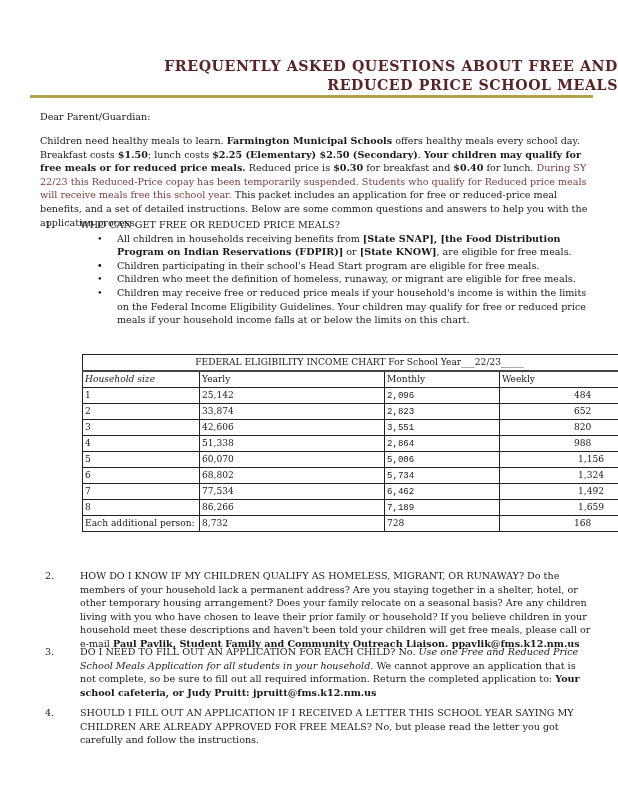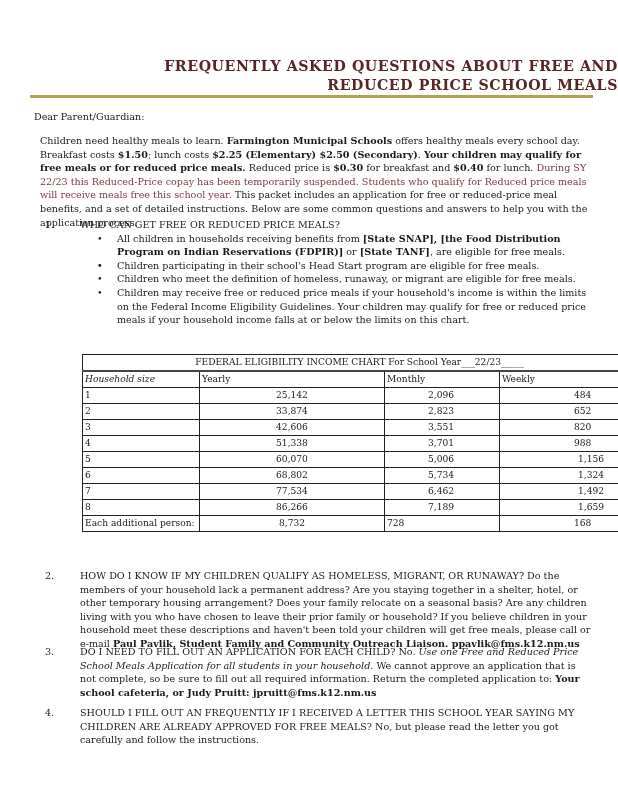--- a/index.html
+++ b/index.html
@@ -3,58 +3,58 @@
 <meta charset="utf-8">
 <style>
   html, body { margin: 0; padding: 0; background: #ffffff; }
   body { width: 618px; height: 800px; position: relative; overflow: hidden;
          font-family: "DejaVu Serif", "Liberation Serif", serif; color: #1a1a1a; }
   .title { position: absolute; left: 0; top: 57px; width: 618px; text-align: right;
            font-family: "DejaVu Serif", serif; font-weight: bold; font-size: 14.2px;
            line-height: 19px; letter-spacing: 0.6px; color: #5a2326; }
   .rule { position: absolute; left: 30px; top: 95px; width: 563px; height: 3px; background: #b4a24a; }
   .text { font-size: 9.6px; line-height: 13.6px; }
-  .greet { position: absolute; left: 34px; top: 110px; }
+  .greet { position: absolute; left: 40px; top: 110px; }
   .intro { position: absolute; left: 34px; top: 134px; width: 560px; margin-left: 6px; }
   .red { color: #7a3c42; }
   b { font-weight: bold; }
   .q { position: absolute; left: 45px; width: 548px; }
   .q .num { position: absolute; left: 0; top: 0; }
   .q .body { margin-left: 35px; }
   .bullets { margin: 0; padding: 0; list-style: none; margin-left: 52px; }
   .bullets li { position: relative; padding-left: 20px; }
   .bullets li .dot { position: absolute; left: 0; top: 0; }
   table.inc { position: absolute; left: 82px; top: 354px; width: 555px; border-collapse: collapse;
               font-size: 9.1px; line-height: 15px; padding-left: 17px; }
   table.inc td { border: 1px solid #222; padding: 0 2px; height: 15px; }
   table.inc td.cap { text-align: center; border-bottom: 2px solid #444; }
   .c1 { width: 112px; font-style: italic; } .c2 { width: 180px; margin-left: 46px; } .c3 { width: 110px; }
-  .r { text-align: center; padding-right: 4px !important; }
-  .ctr { text-align: center; }
+  .r { text-align: left; padding-right: 4px !important; font-family: Liberation Mono, monospace; }
+  .ctr { }
   .wk-mid { padding-left: 74px !important; }
   .wk-right { padding-left: 78px !important; }
 </style>
 </head>
 <body>
 
 <div class="title">
   <div>FREQUENTLY ASKED QUESTIONS ABOUT FREE AND</div>
   <div>REDUCED PRICE SCHOOL MEALS</div>
 </div>
 <div class="rule"></div>
 
 <div class="text greet">Dear Parent/Guardian:</div>
 
 <div class="text intro"><span>Children need healthy meals to learn. </span><b>Farmington Municipal Schools</b><span> offers healthy meals every school day. Breakfast costs </span><b>$1.50</b><span>; lunch costs </span><b>$2.25 (Elementary) $2.50 (Secondary)</b><span>. </span><b>Your children may qualify for free meals or for reduced price meals.</b><span> Reduced price is </span><b>$0.30</b><span> for breakfast and </span><b>$0.40</b><span> for lunch. </span><span class="red">During SY 22/23 this Reduced-Price copay has been temporarily suspended.  Students who qualify for Reduced price meals will receive meals free this school year.</span><span>  This packet includes an application for free or reduced-price meal benefits, and a set of detailed instructions. Below are some common questions and answers to help you with the application process.</span></div>
 
 <div class="text q" style="top:218px;">
   <span class="num">1.</span>
   <div class="body">WHO CAN GET FREE OR REDUCED PRICE MEALS?</div>
   <ul class="bullets">
-    <li><span class="dot">•</span><span>All children in households receiving benefits from </span><b>[State SNAP], [the Food Distribution Program on Indian Reservations (FDPIR)]</b><span> or </span><b>[State TANF]</b><span>, are eligible for free meals.</span></li>
+    <li><span class="dot">•</span><span>All children in households receiving benefits from </span><b>[State SNAP], [the Food Distribution Program on Indian Reservations (FDPIR)]</b><span> or </span><b>[State KNOW]</b><span>, are eligible for free meals.</span></li>
     <li><span class="dot">•</span></li>
     <li><span class="dot">•</span><span>Children participating in their school's Head Start program are eligible for free meals.</span></li>
     <li><span class="dot">•</span><span>Children who meet the definition of homeless, runaway, or migrant are eligible for free meals.</span></li>
     <li><span class="dot">•</span><span>Children may receive free or reduced price meals if your household's income is within the limits on the Federal Income Eligibility Guidelines. Your children may qualify for free or reduced price meals if your household income falls at or below the limits on this chart.</span></li>
   </ul>
 </div>
 
 <table class="inc">
   <tbody>
       <tr>
@@ -82,21 +82,21 @@
       </tr>
       <tr>
         <td>3</td>
         <td class="ctr">42,606</td>
         <td class="r">3,551</td>
         <td class="wk-mid">820</td>
       </tr>
       <tr>
         <td>4</td>
         <td class="ctr">51,338</td>
-        <td class="r">3,701</td>
+        <td class="r">2,864</td>
         <td class="wk-mid">988</td>
       </tr>
       <tr>
         <td>5</td>
         <td class="ctr">60,070</td>
         <td class="r">5,006</td>
         <td class="wk-right">1,156</td>
       </tr>
       <tr>
         <td>6</td>
@@ -130,14 +130,14 @@
   <div class="body"><span>HOW DO I KNOW IF MY CHILDREN QUALIFY AS HOMELESS, MIGRANT, OR RUNAWAY? Do the members of your household lack a permanent address? Are you staying together in a shelter, hotel, or other temporary housing arrangement? Does your family relocate on a seasonal basis? Are any children living with you who have chosen to leave their prior family or household? If you believe children in your household meet these descriptions and haven't been told your children will get free meals, please call or e-mail </span><b>Paul Pavlik, Student Family and Community Outreach Liaison. ppavlik@fms.k12.nm.us</b></div>
 </div>
 
 <div class="text q" style="top:645px;">
   <span class="num">3.</span>
   <div class="body"><span>DO I NEED TO FILL OUT AN APPLICATION FOR EACH CHILD?  No. </span><i>Use one Free and Reduced Price School Meals Application for all students in your household.</i><span> We cannot approve an application that is not complete, so be sure to fill out all required information. Return the completed application to: </span><b>Your school cafeteria, or Judy Pruitt: jpruitt@fms.k12.nm.us</b></div>
 </div>
 
 <div class="text q" style="top:706px;">
   <span class="num">4.</span>
-  <div class="body">SHOULD I FILL OUT AN FREQUENTLY IF I RECEIVED A LETTER THIS SCHOOL YEAR SAYING MY CHILDREN ARE ALREADY APPROVED FOR FREE MEALS?  No, but please read the letter you got carefully and follow the instructions.</div>
+  <div class="body">SHOULD I FILL OUT AN APPLICATION IF I RECEIVED A LETTER THIS SCHOOL YEAR SAYING MY CHILDREN ARE ALREADY APPROVED FOR FREE MEALS?  No, but please read the letter you got carefully and follow the instructions.</div>
 </div>
 
 </body></html>

